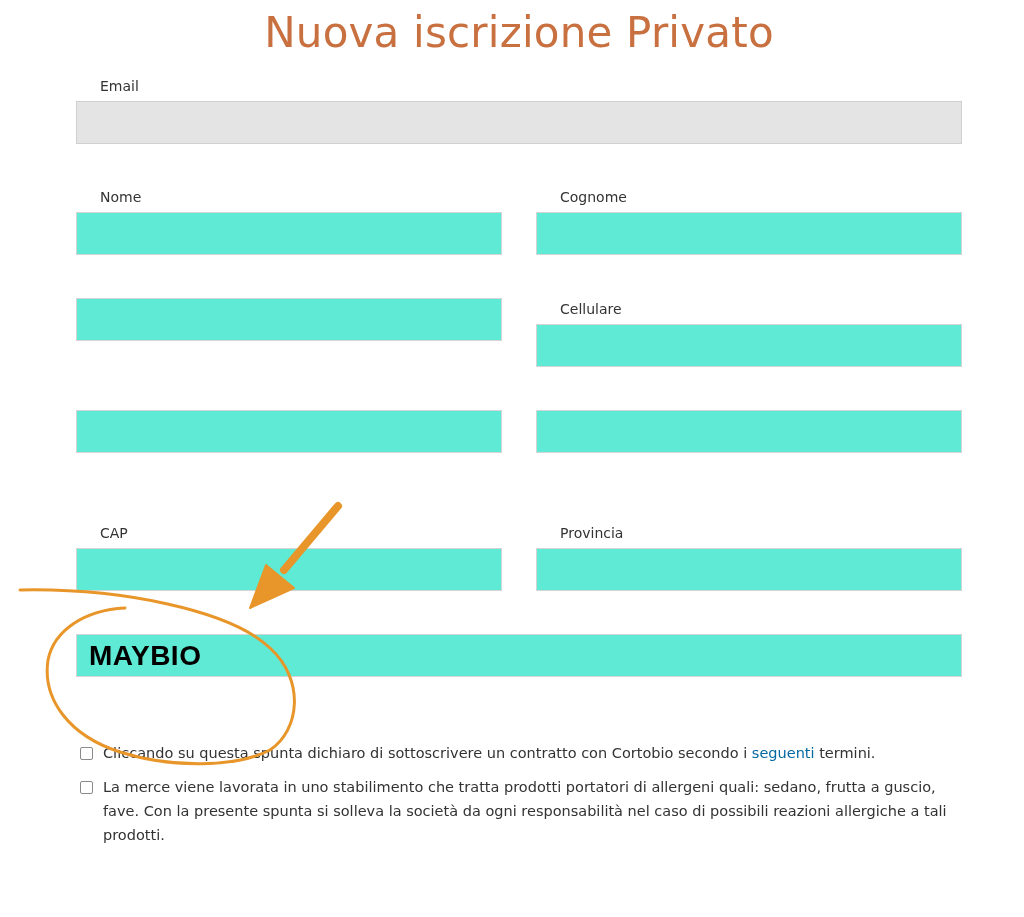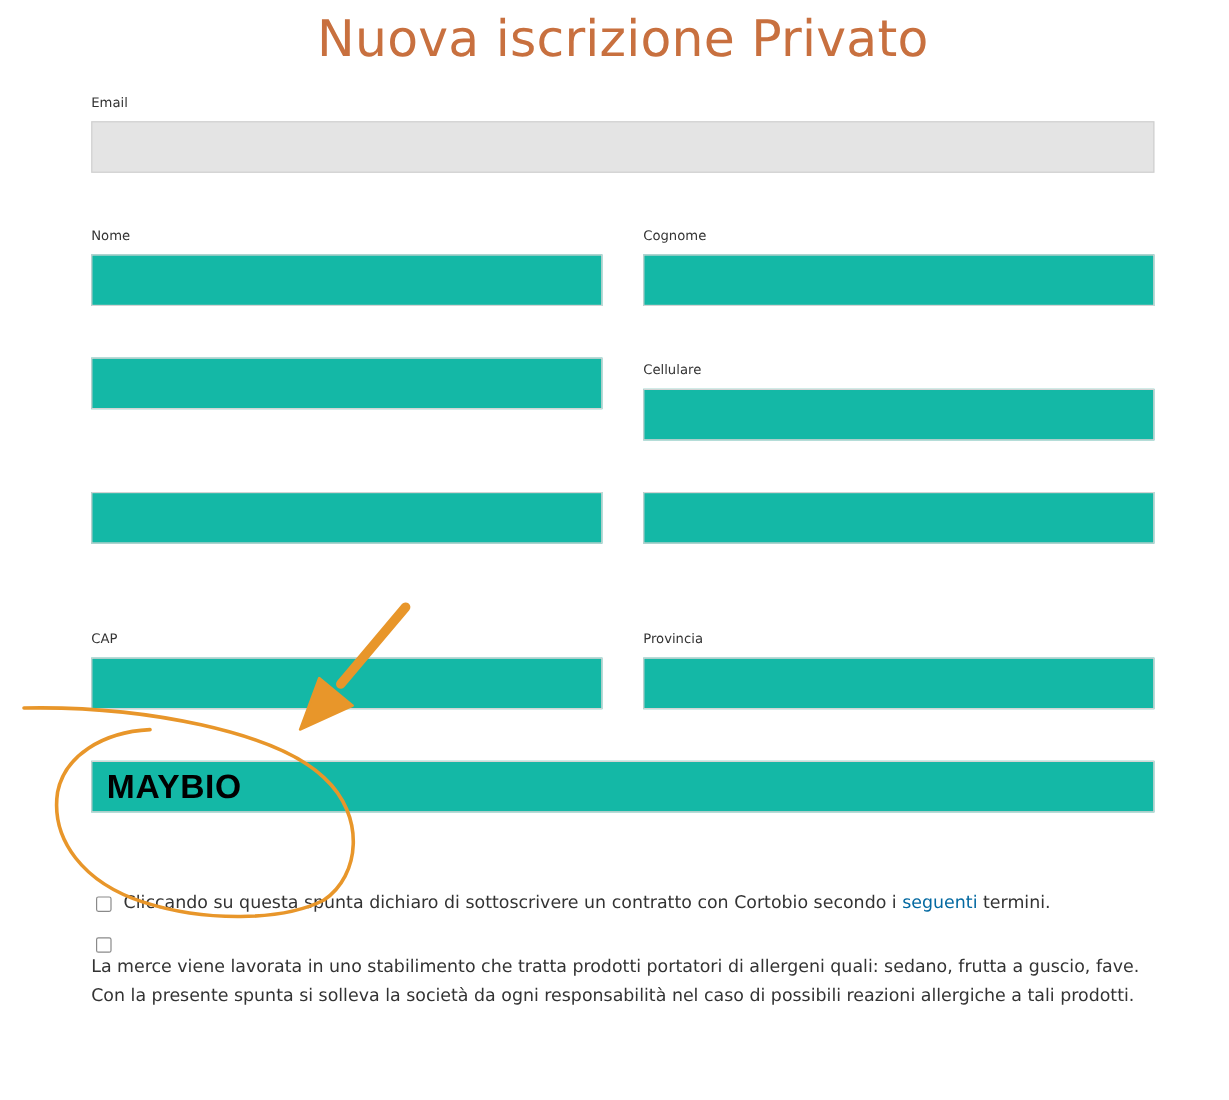--- a/index.html
+++ b/index.html
@@ -9,26 +9,27 @@
     font-family: "DejaVu Sans", sans-serif;
     color: #333333;
   }
   .title {
     position: absolute; left: 0; top: 8px; width: 1038px; text-align: center;
     font-size: 42px; font-weight: normal; color: #c8703f; letter-spacing: 0.2px;
     margin: 0;
   }
   .field { position: absolute; }
   .label {
-    display: block; font-size: 11px; color: #333333; height: 22px; line-height: 22px;
+    display: block; font-size: 14px; color: #333333; height: 22px; line-height: 22px;
     margin-bottom: 4px;
+    margin-left: 24px;
   }
   .input {
     box-sizing: border-box; width: 100%; height: 43px;
-    border: 1px solid #d4d4d4; background: #14b8a6;
+    border: 1px solid #d4d4d4; background: #5eead4;
     font-family: "Liberation Sans", sans-serif; padding: 0 12px;
     outline: none;
   }
   .input.disabled { background: #e4e4e4; border-color: #d0d0d0; }
   .input.promo { font-weight: bold; font-size: 28px; color: #000000; letter-spacing: 0.5px; }
   .col-l { left: 76px; width: 426px; }
   .col-r { left: 536px; width: 426px; }
   .full { left: 76px; width: 886px; }
   .check-row { position: absolute; left: 76px; width: 880px; display: flex; }
   .checkbox {
@@ -84,21 +85,21 @@
 </div>
 
 <div class="field full" style="top:634px;">
   <input class="input promo" type="text" value="MAYBIO" style="">
 </div>
 
 <div class="check-row" style="top:744px;">
   <input type="checkbox" class="checkbox" style="">
   <span class="check-text"><span>Cliccando su questa spunta dichiaro di sottoscrivere un contratto con Cortobio secondo i </span><a href="#" class="link">seguenti</a><span> termini.</span></span>
 </div>
-<div class="check-row" style="top:778px;flex-direction:column;">
+<div class="check-row" style="top:778px;">
   <input type="checkbox" class="checkbox" style="">
   <span class="check-text">La merce viene lavorata in uno stabilimento che tratta prodotti portatori di allergeni quali: sedano, frutta a guscio, fave. Con la presente spunta si solleva la società da ogni responsabilità nel caso di possibili reazioni allergiche a tali prodotti.</span>
 </div>
 
 <svg class="annot" width="1024" height="917" viewBox="0 0 1024 917">
   <g>
     <line x1="338" y1="506" x2="284" y2="570" stroke="#e8962a" stroke-width="8" stroke-linecap="round"></line>
     <polygon points="250,608 266,565 294,588" fill="#e8962a" stroke="#e8962a" stroke-width="2" stroke-linejoin="round"></polygon>
   </g>
   <path d="M20,590 C120,588 230,610 270,648 C305,680 300,730 270,750 C235,768 170,768 120,752 C70,736 42,700 48,660 C54,630 85,610 125,608" fill="none" stroke="#e8962a" stroke-width="3" stroke-linecap="round"></path>

